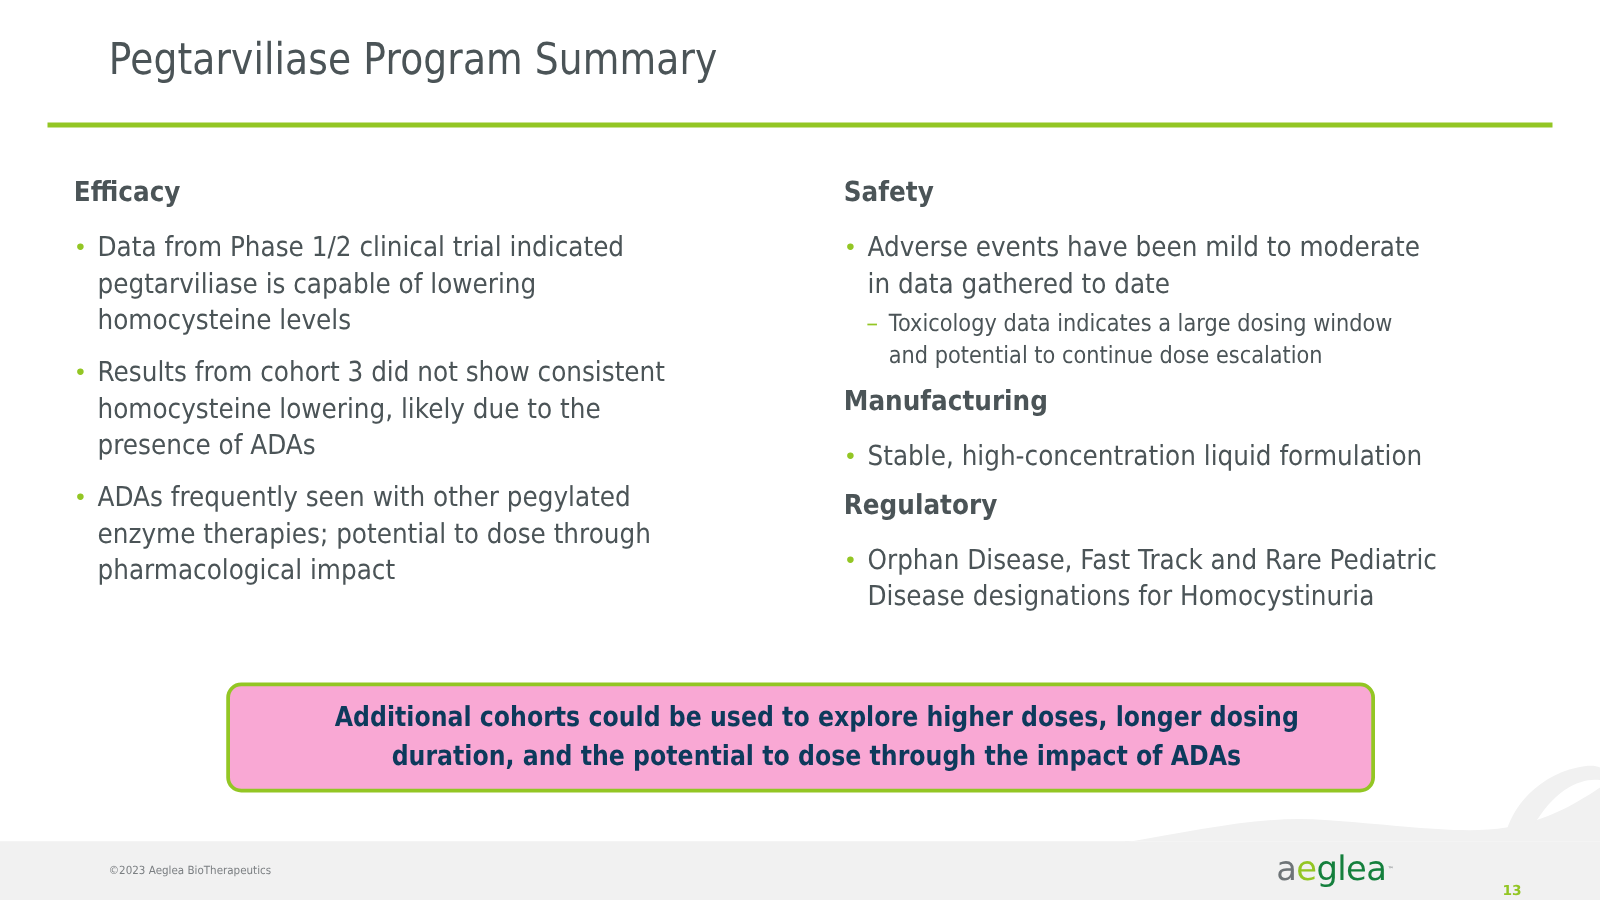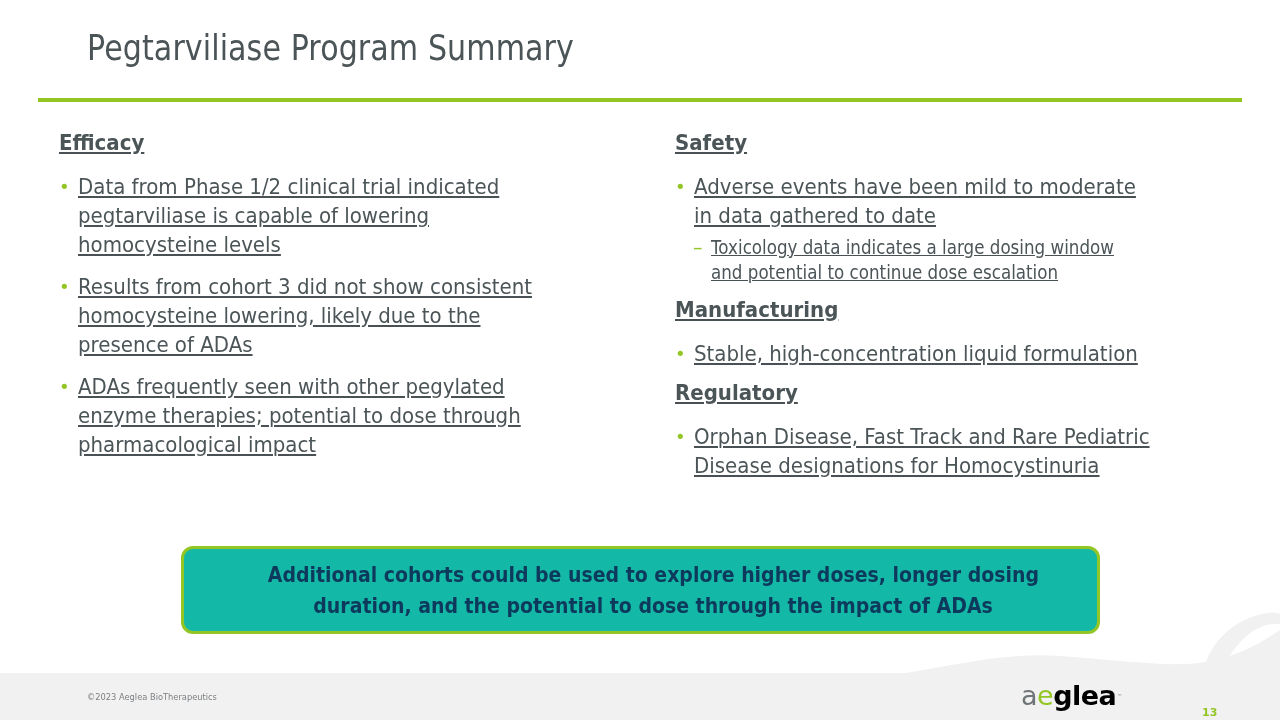--- a/index.html
+++ b/index.html
@@ -9,21 +9,21 @@
     .slide-title {
       position: absolute; left: 87px; top: 28px;
       font-size: 35px; font-weight: normal; color: #4b5457; letter-spacing: 0.1px;
       font-family: "DejaVu Sans", sans-serif; transform: scaleX(0.86); transform-origin: left top;
       white-space: nowrap;
     }
     .title-rule {
       position: absolute; left: 38px; top: 98px; width: 1204px; height: 4px; background: #93c624;
     }
 
-    .column { position: absolute; top: 130px; text-decoration: underline; }
+    .column { position: absolute; top: 142px; }
     .col-left { left: 59px; width: 560px; }
     .col-right { left: 675px; width: 560px; }
 
     .section-heading {
       font-family: "DejaVu Sans", sans-serif; font-weight: bold; font-size: 22px; color: #4b5457;
       transform: scaleX(0.9); transform-origin: left top; white-space: nowrap; height: 31px;
     }
     .bullet {
       position: relative; padding-left: 19px; font-family: "DejaVu Sans", sans-serif;
       font-size: 22px; line-height: 29px; color: #4b5457;
@@ -36,21 +36,21 @@
       position: relative; padding-left: 36px; font-family: "DejaVu Sans", sans-serif;
       font-size: 19px; line-height: 25px; color: #4b5457;
     }
     .sub-bullet .txt { display: block; transform: scaleX(0.88); transform-origin: left top; white-space: nowrap; }
     .sub-bullet .dash {
       position: absolute; left: 18px; top: 0; color: #93c624; font-size: 19px; line-height: 25px;
     }
 
     .callout {
       position: absolute; left: 181px; top: 546px; width: 919px; height: 88px;
-      border: 3px solid #93c624; border-radius: 12px; background: #14b8a6;
+      border: 3px solid #93c624; border-radius: 12px; background: #f9a8d4;
       display: flex; flex-direction: column; align-items: center; justify-content: center;
       z-index: 2;
       padding-left: 26px;
     }
     .callout .line {
       font-family: "DejaVu Sans", sans-serif; font-weight: bold; font-size: 22px; line-height: 31px;
       color: #0d3a5c; white-space: nowrap; transform: scaleX(0.86);
     }
 
     .footer-band {
@@ -61,21 +61,21 @@
     .copyright {
       position: absolute; left: 87px; top: 692px; font-size: 9px; color: #7b7f82; z-index: 3;
       font-family: "DejaVu Sans", sans-serif; transform: scaleX(0.92); transform-origin: left top;
     }
     .logo {
       position: absolute; left: 1021px; top: 677px; height: 32px; display: flex; align-items: flex-end; z-index: 3;
       font-family: "DejaVu Sans", sans-serif; font-size: 27px; line-height: 27px; letter-spacing: -0.5px;
     }
     .logo .ae { color: #6e7477; position: relative; }
     .logo .e-green { color: #93c624; }
-    .logo .rest { color: #000000; font-weight: bold; }
+    .logo .rest { color: #15803d; }
     .logo .tm { font-size: 5px; color: #6e7477; align-self: flex-start; margin-top: 6px; margin-left: 1px; }
     .page-number {
       position: absolute; left: 1202px; top: 706px; font-size: 11px; font-weight: bold; color: #93c624; z-index: 3;
       font-family: "DejaVu Sans", sans-serif;
     }
   </style>
 </head>
 <body>
 
 <div class="slide-title">Pegtarviliase Program Summary</div>

